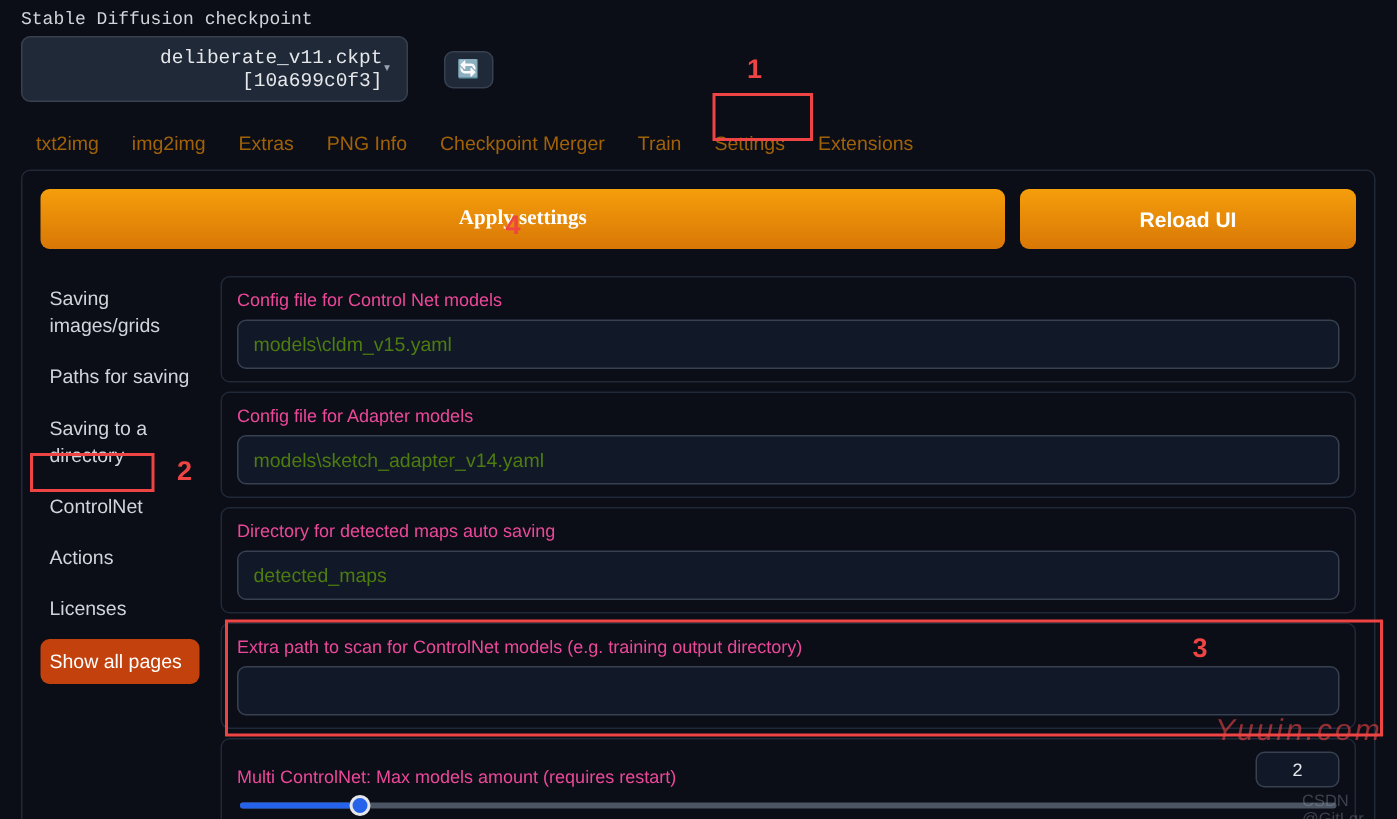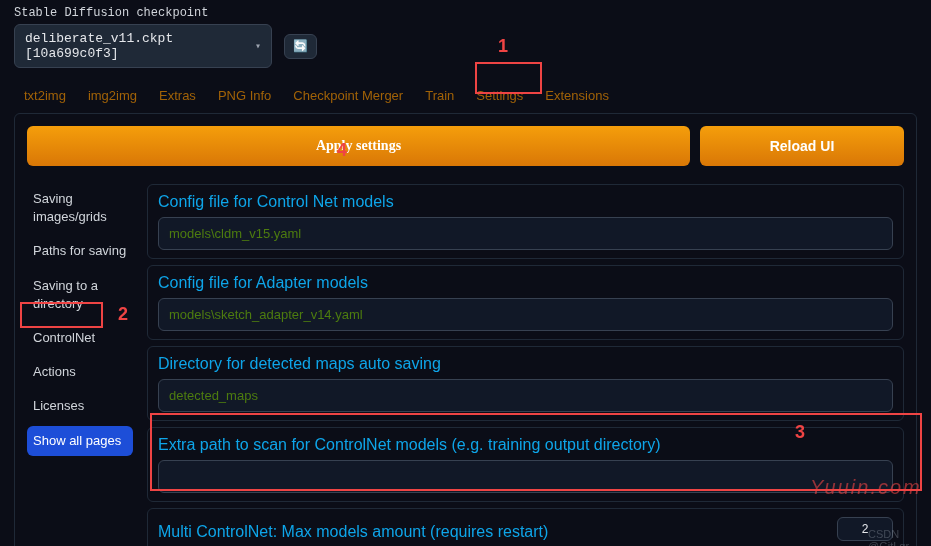--- a/index.html
+++ b/index.html
@@ -18,22 +18,23 @@
   font-family: Liberation Mono, monospace;
 }
 .checkpoint-label {
   font-size: 12px;
   color: #d1d5db;
   margin-bottom: 4px;
   display: block;
 }
 .checkpoint-row {
   display: flex;
-  gap: 12px;
+  gap: 24px;
   align-items: center;
+  text-align: right;
 }
 .select-wrap {
   background: #1f2937;
   border: 1px solid #374151;
   border-radius: 6px;
   padding: 6px 10px;
   width: 258px;
   display: flex;
   justify-content: space-between;
   align-items: center;
@@ -84,57 +85,57 @@
   background: linear-gradient(#f59e0b, #d97706);
   color: #fff;
   border: none;
   border-radius: 6px;
   padding: 12px 0;
   font-size: 14px;
   font-weight: 600;
   cursor: pointer;
 }
 .btn-apply { flex: 1; font-family: Liberation Serif, serif; }
-.btn-reload { width: 204px; }
+.btn-reload { width: 224px; }
 .main-flex {
   display: flex;
   gap: 14px;
 }
 .sidebar {
   width: 106px;
   display: flex;
   flex-direction: column;
   gap: 4px;
 }
 .side-item {
   padding: 6px 6px;
   color: #d1d5db;
   cursor: pointer;
   line-height: 1.4;
   border-radius: 6px;
 }
 .side-item.active {
-  background: #1d4ed8;
+  background: #c2410c;
   color: #fff;
   font-weight: 500;
 }
 .settings-col {
   flex: 1;
   display: flex;
   flex-direction: column;
   gap: 6px;
 }
 .setting-group {
   border: 1px solid #1f2937;
   border-radius: 6px;
   padding: 8px 10px;
 }
 .setting-label {
-  font-size: 16px;
-  color: #0ea5e9;
+  font-size: 12px;
+  color: #ec4899;
   margin-bottom: 6px;
   display: block;
 }
 .text-input {
   width: 100%;
   background: #111827;
   border: 1px solid #374151;
   border-radius: 6px;
   padding: 8px 10px;
   color: #4d7c0f;

